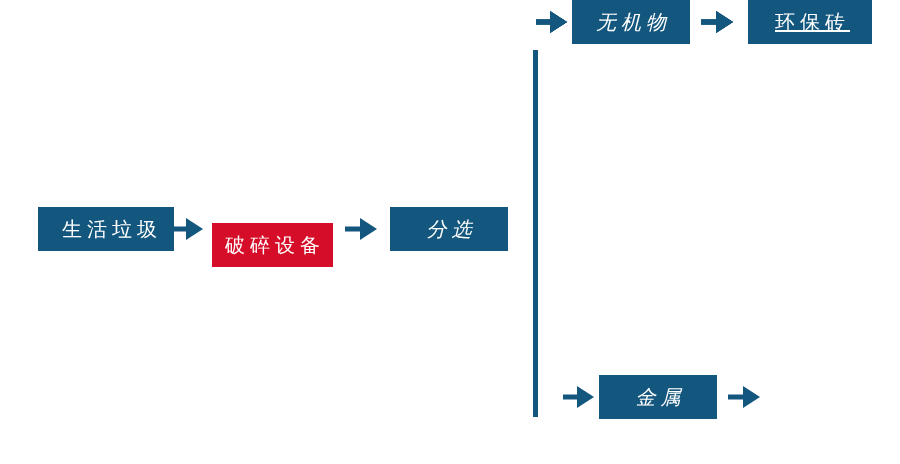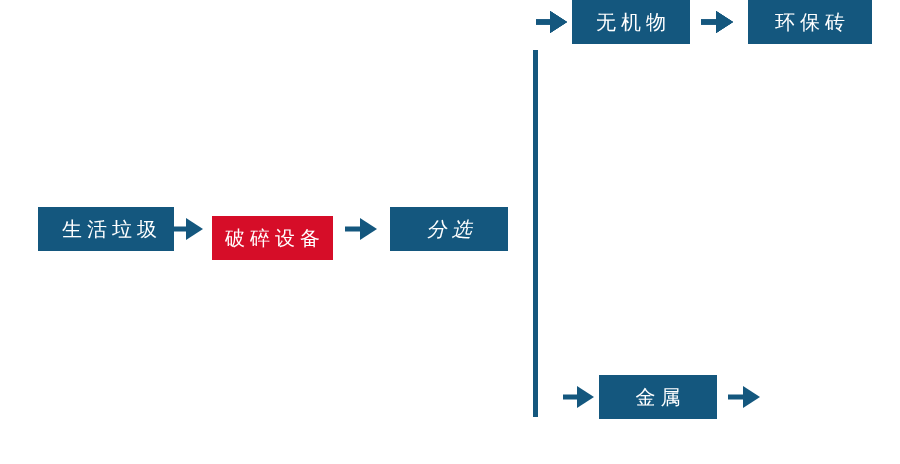--- a/index.html
+++ b/index.html
@@ -23,44 +23,44 @@
     box-sizing: border-box;
     white-space: nowrap;
   }
   .node.blue { background: #14577E; }
   .node.red  { background: #D60D28; }
 
   .arrow-svg { position: absolute; color: #14577E; display: block; }
 
   
   .n-source  { left: 38px;  top: 207px; width: 136px; padding-left: 12px; }
-  .n-crusher { left: 212px; top: 216px; width: 121px; }
+  .n-crusher { left: 212px; top: 223px; width: 121px; }
   .n-sorting { left: 390px; top: 207px; width: 118px; font-style: italic; }
   .a-main1 { left: 170px; top: 216px; }
   .a-main2 { left: 344px; top: 216px; }
 
   
   .trunk {
     position: absolute;
     left: 533px; top: 50px;
     width: 5px; height: 367px;
     background: #14577E;
   }
 
   
   .branch-row { position: absolute; left: 0; width: 900px; height: 44px; }
   .branch-row:nth-of-type(1) { top: 42px; }
   .branch-row:nth-of-type(2) { top: 125px; }
   .branch-row:nth-of-type(3) { top: 208px; }
   .branch-row:nth-of-type(4) { top: 296px; }
   .branch-row:nth-of-type(5) { top: 375px; margin-left: 27px; }
   .branch-row .a-branch { left: 536px; top: 9px; }
-  .branch-row .mid   { left: 572px; top: 0; width: 118px; }
+  .branch-row .mid   { left: 572px; top: 0; width: 118px; font-style: italic; }
   .branch-row .a-out { left: 700px; top: 9px; }
-  .branch-row .out   { left: 748px; top: 0; width: 124px; }
+  .branch-row .out   { left: 748px; top: 0; width: 124px; text-decoration: underline; }
 </style>
 </head>
 <body>
 
 <div class="stage">
 
   <div class="node blue n-source">生活垃圾</div>
 
   <svg class="arrow-svg a-main1" width="34" height="26" viewBox="0 0 34 26">
     <rect x="1" y="10.5" width="18" height="5" fill="currentColor"></rect>

